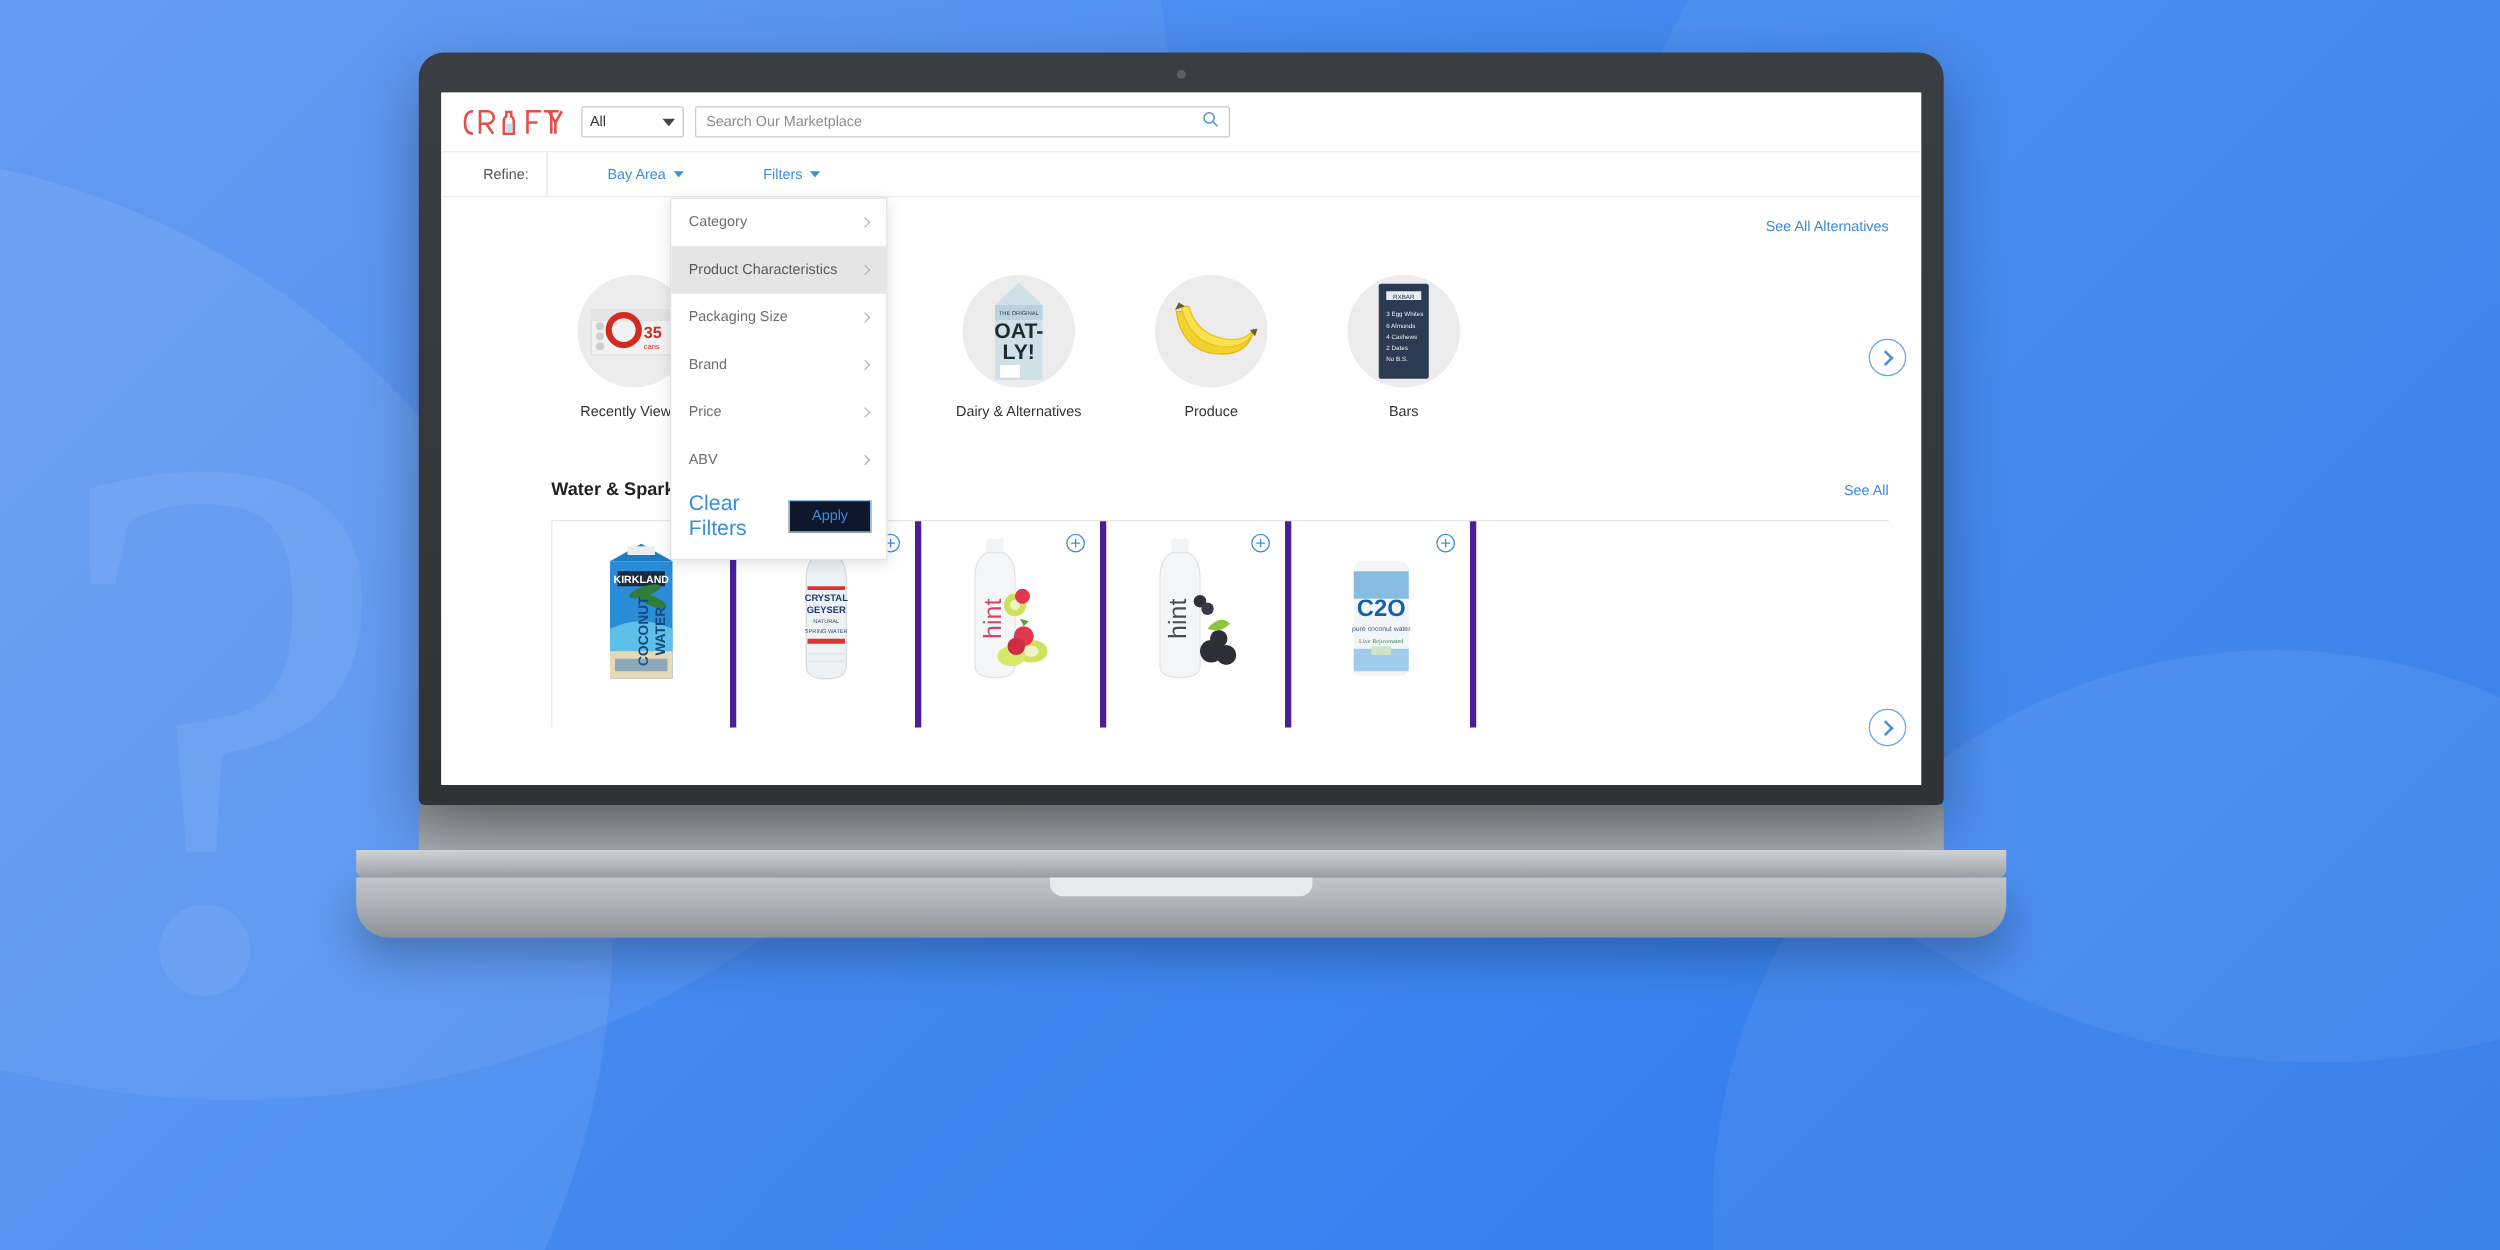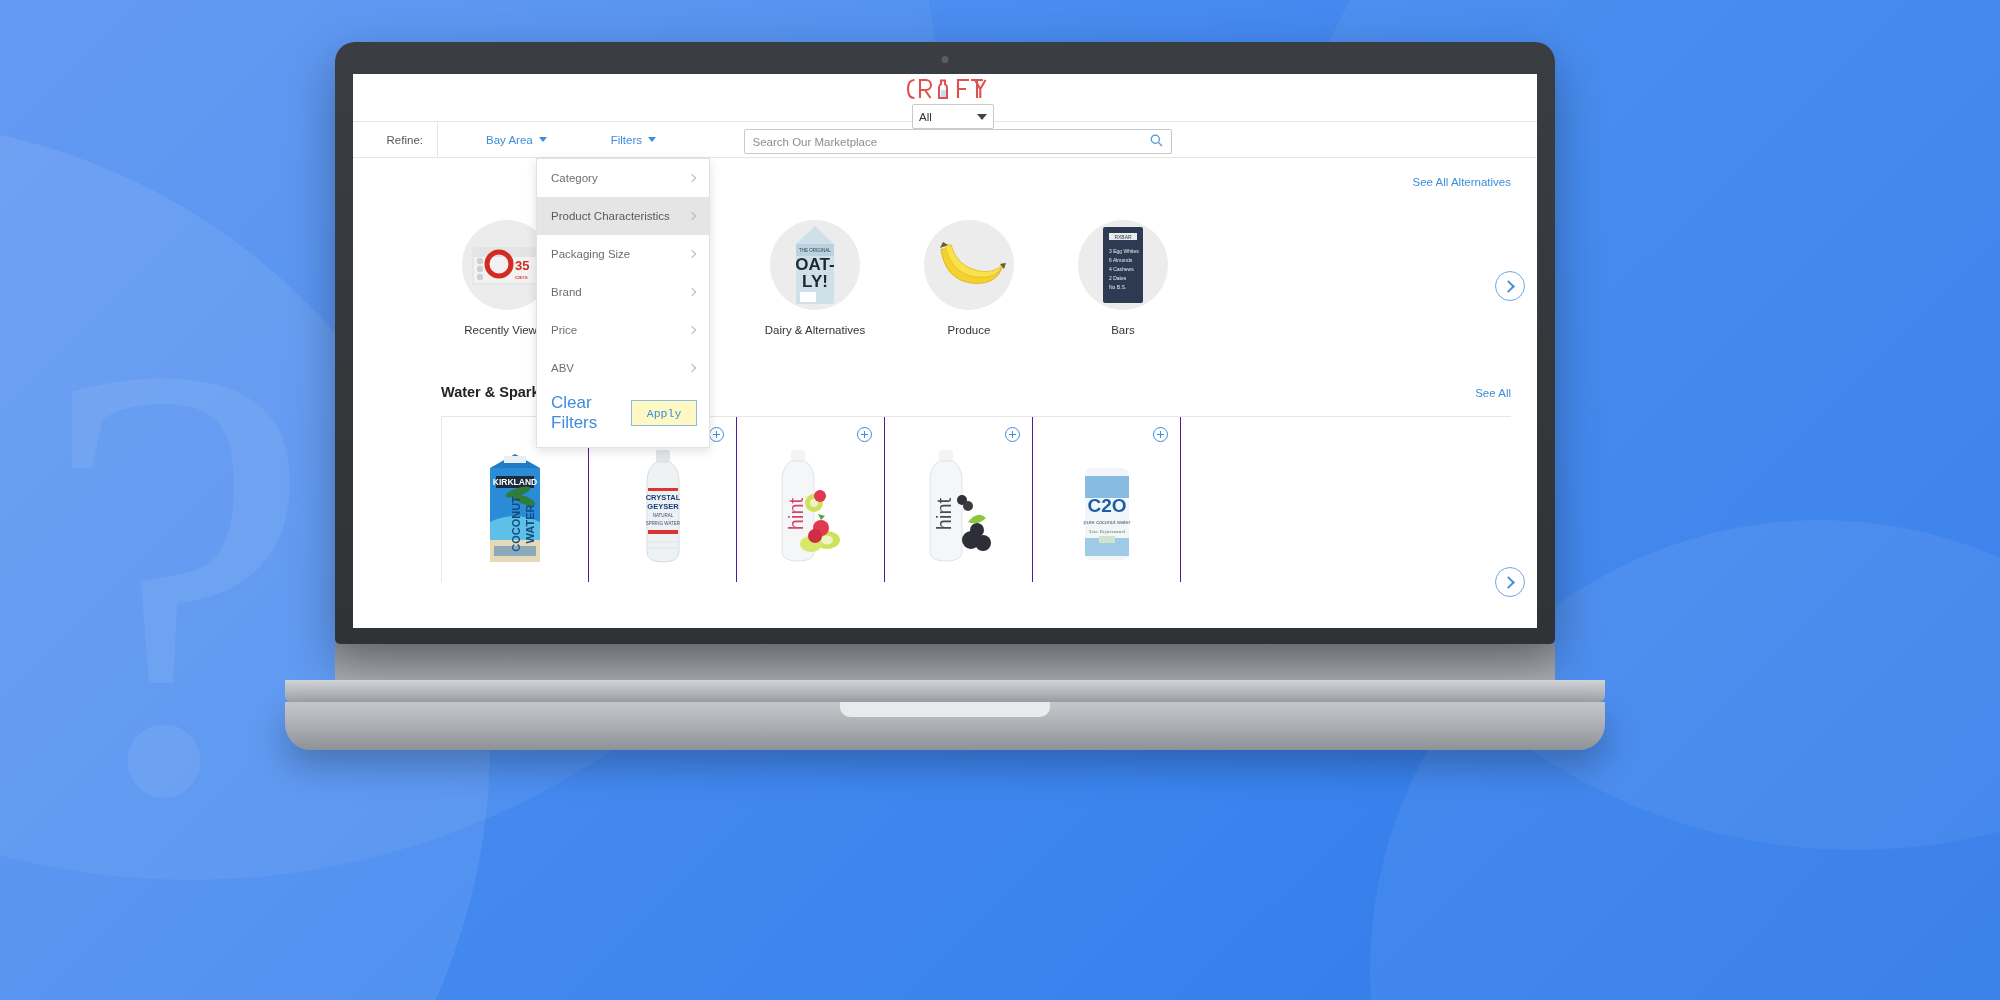--- a/index.html
+++ b/index.html
@@ -46,21 +46,21 @@
   #trackpad-notch {
     position:absolute; left:50%; transform:translateX(-50%); top:0;
     width:210px; height:15px; background:#e8eaec; border-radius:0 0 10px 10px;
   }
   #keydeck {
     width:1220px; height:36px; margin:0 auto;
     background:linear-gradient(180deg,#8e9297 0%,#a8acb1 100%);
   }
 
   
-  #site-header { height:48px; display:flex; align-items:center; padding:0 0 0 16px; background:#fff; border-bottom:1px solid #e6e6e6;flex-direction:column; }
+  #site-header { height:48px; display:flex; align-items:center; padding:0 0 0 16px; background:#fff; border-bottom:1px solid #e6e6e6; }
   #logo { width:82px; height:30px; position:relative; flex:none; margin-right:14px; }
   #logo svg { display:block; }
   #cat-select {
     width:82px; height:25px; border:1px solid #c9c9c9; border-radius:2px;
     background:#fff; font-size:11.5px; color:#333; padding:0 6px;
     display:flex; align-items:center; justify-content:space-between; flex:none;
   }
   #cat-select .tri { width:0;height:0;border-left:5px solid transparent;border-right:5px solid transparent;border-top:6px solid #444; }
   #search-wrap {
     width:428px; height:25px; margin-left:9px; border:1px solid #c9c9c9; border-radius:2px;
@@ -97,38 +97,38 @@
     border:1.4px solid #6ba7e3; background:#fff; display:flex; align-items:center; justify-content:center; cursor:pointer; z-index:3;
   }
   .chev { width:9px; height:9px; border-right:2px solid #4a90d9; border-top:2px solid #4a90d9; transform:rotate(45deg); margin-left:-3px; }
 
   
   #section-head { margin:48px 26px 0 88px; display:flex; align-items:baseline; }
   #section-title { font-size:14.5px; font-weight:bold; color:#222; }
   #section-see-all { margin-left:auto; font-size:11.5px; color:#3c8dde; cursor:pointer; }
 
   #product-row { margin:16px 26px 0 88px; display:flex; border-top:1px solid #e6e6e6; }
-  .product-card { width:148px; height:165px; border-right:1px solid #4c1d95; position:relative; flex:none; display:flex; align-items:center; justify-content:center; }
+  .product-card { width:148px; height:165px; border-right:5px solid #4c1d95; position:relative; flex:none; display:flex; justify-content:center; }
   .product-card:first-child { border-left:1px solid #e6e6e6; }
   .add-btn { position:absolute; top:10px; right:12px; width:15px; height:15px; border-radius:50%; border:1.3px solid #3c8dde; display:flex; align-items:center; justify-content:center; cursor:pointer; }
   .add-btn:before { content:""; position:absolute; width:7px; height:1.3px; background:#3c8dde; }
   .add-btn:after  { content:""; position:absolute; width:1.3px; height:7px; background:#3c8dde; }
   .prod-img { width:100px; height:128px; display:flex; align-items:flex-end; justify-content:center; }
 
   
   #filters-menu {
     position:absolute; left:183px; top:0; width:174px;
     background:#fff; border:1px solid #e2e2e2; box-shadow:0 3px 10px rgba(0,0,0,0.12); z-index:10;
   }
   .menu-item { height:38px; display:flex; align-items:center; padding:0 14px; font-size:11.5px; color:#6e6e6e; cursor:pointer; }
   .menu-item.active { background:#e5e5e5; color:#5a5a5a; }
   .menu-item .arrow { margin-left:auto; width:6px; height:6px; border-right:1.4px solid #b6b6b6; border-top:1.4px solid #b6b6b6; transform:rotate(45deg); }
   #menu-actions { display:flex; align-items:center; padding:6px 12px 14px 14px; gap:12px; }
   #clear-filters { font-size:17px; color:#3c8dde; cursor:pointer; }
-  #apply-btn { margin-left:auto; width:88px; height:26px; border:1px solid #8cb9e6; background:#fef9c3; color:#3c8dde; font-size:11.5px; cursor:pointer; font-family:Liberation Mono, monospace;text-align:center; }
+  #apply-btn { margin-left:auto; width:88px; height:26px; border:1px solid #8cb9e6; background:#0f172a; color:#3c8dde; font-size:11.5px; cursor:pointer; font-family:Liberation Sans, sans-serif;text-align:center; }
 </style>
 </head>
 <body>
 
 <div id="bg-wrap">
   <div class="bg-blob" id="blob-a"></div>
   <div class="bg-blob" id="blob-b"></div>
   <div class="bg-blob" id="blob-c"></div>
   <div class="bg-blob" id="blob-d"></div>
   <div id="bg-q">?</div>

